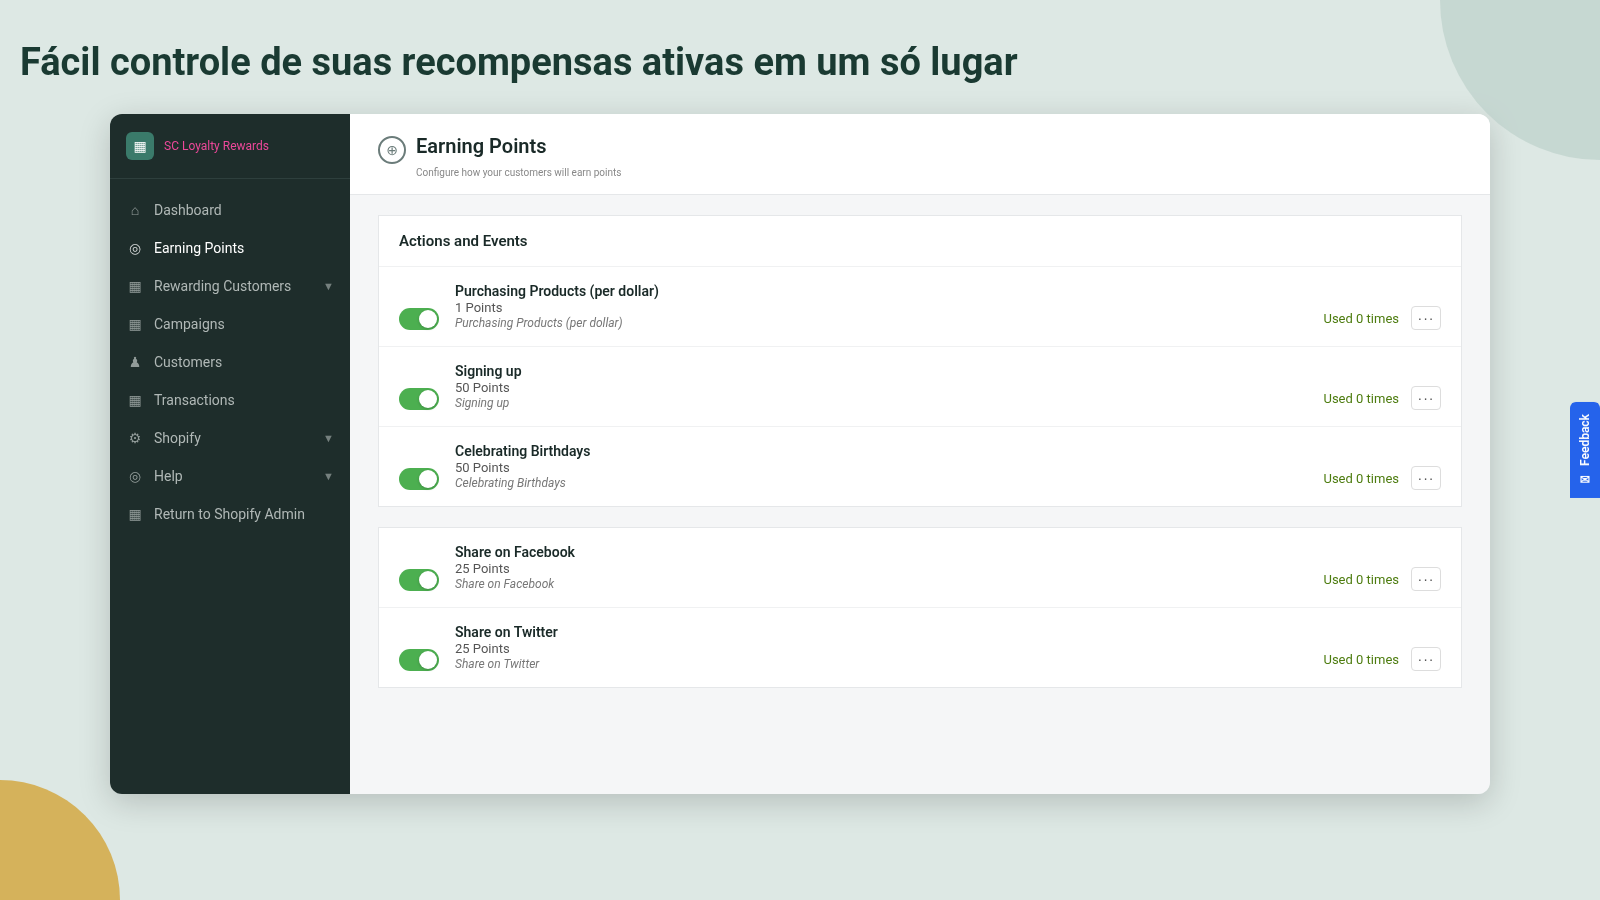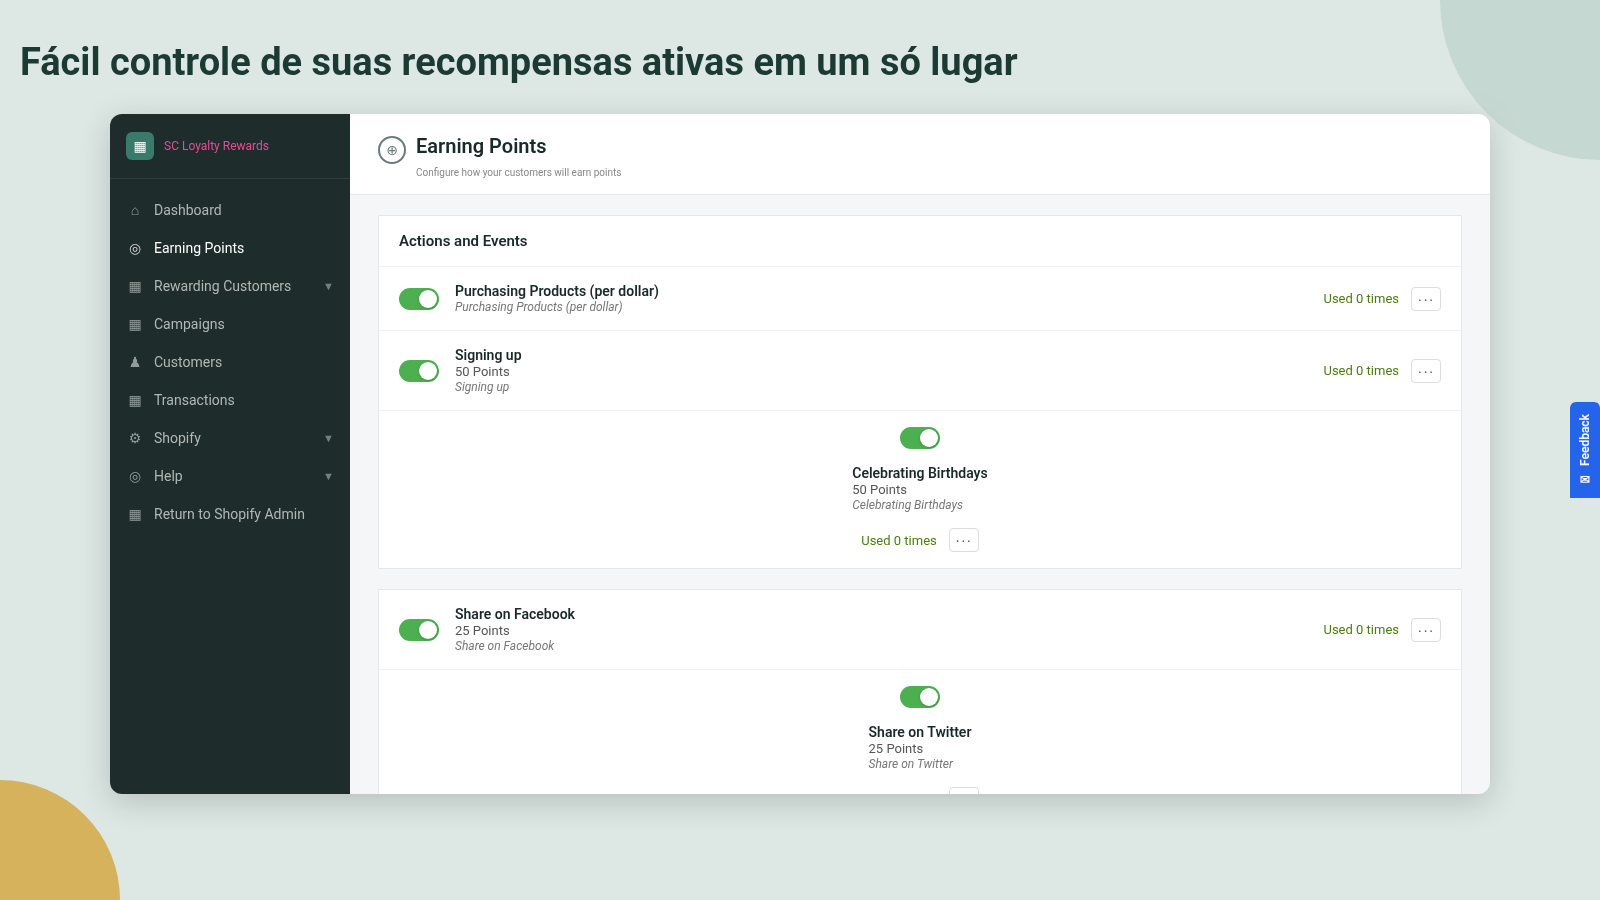--- a/index.html
+++ b/index.html
@@ -179,28 +179,27 @@
       padding: 16px 20px;
       font-size: 15px;
       font-weight: 600;
       color: #1a2a28;
       border-bottom: 1px solid #f0f1f2;
     }
 
     
     .action-row {
       display: flex;
-      align-items: center;
+      align-items: flex-end;
       padding: 16px 20px;
       border-bottom: 1px solid #f0f1f2;
       gap: 16px;
     }
     .action-row:last-child {
       border-bottom: none;
-      flex-direction: column;
     }
 
     
     .toggle {
       width: 40px;
       height: 22px;
       background: #4caf50;
       border-radius: 11px;
       position: relative;
       flex-shrink: 0;
@@ -380,20 +379,21 @@
     </div>
 
     <div class="content-area">
 
     <div class="section-card">
           <div class="section-title">Actions and Events</div>
           <div class="action-row">
       <div class="toggle"></div>
       <div class="action-info">
         <div class="action-name">Purchasing Products (per dollar)</div>
+        <div class="action-points">1 Points</div>
         <div class="action-desc">Purchasing Products (per dollar)</div>
       </div>
       <div class="action-meta">
         <span class="used-times">Used 0 times</span>
         <button class="more-btn">···</button>
       </div>
     </div>
           <div class="action-row">
       <div class="toggle"></div>
       <div class="action-info">

